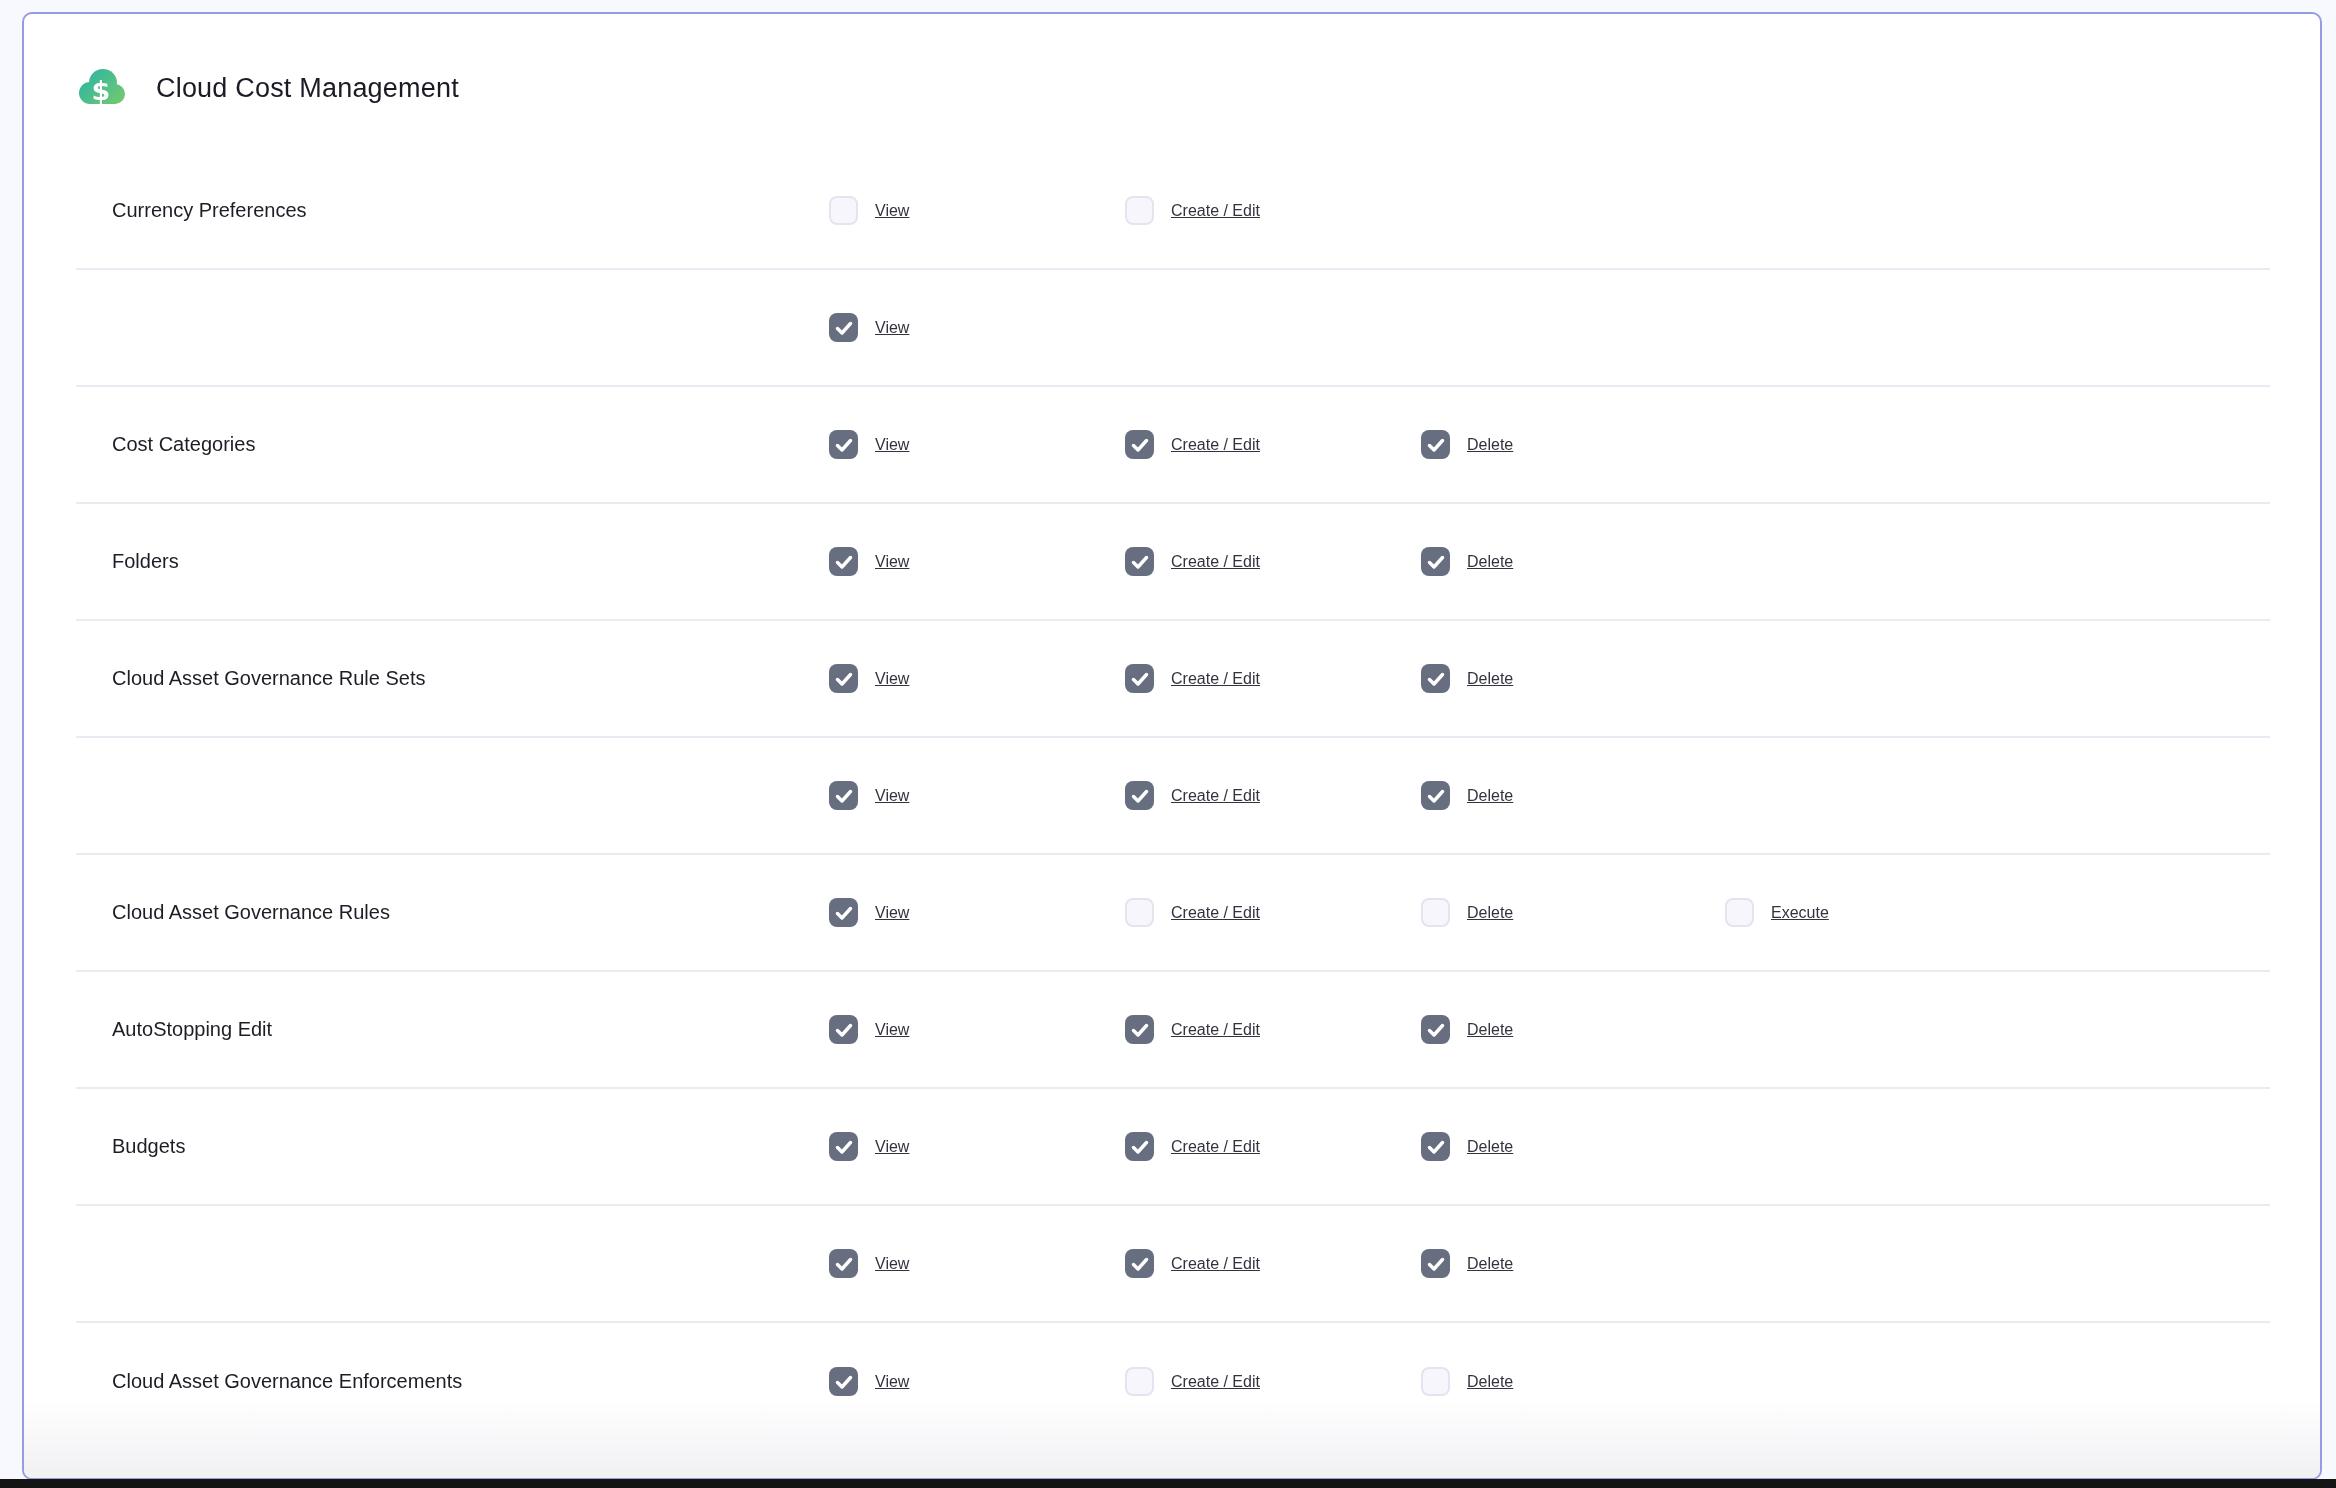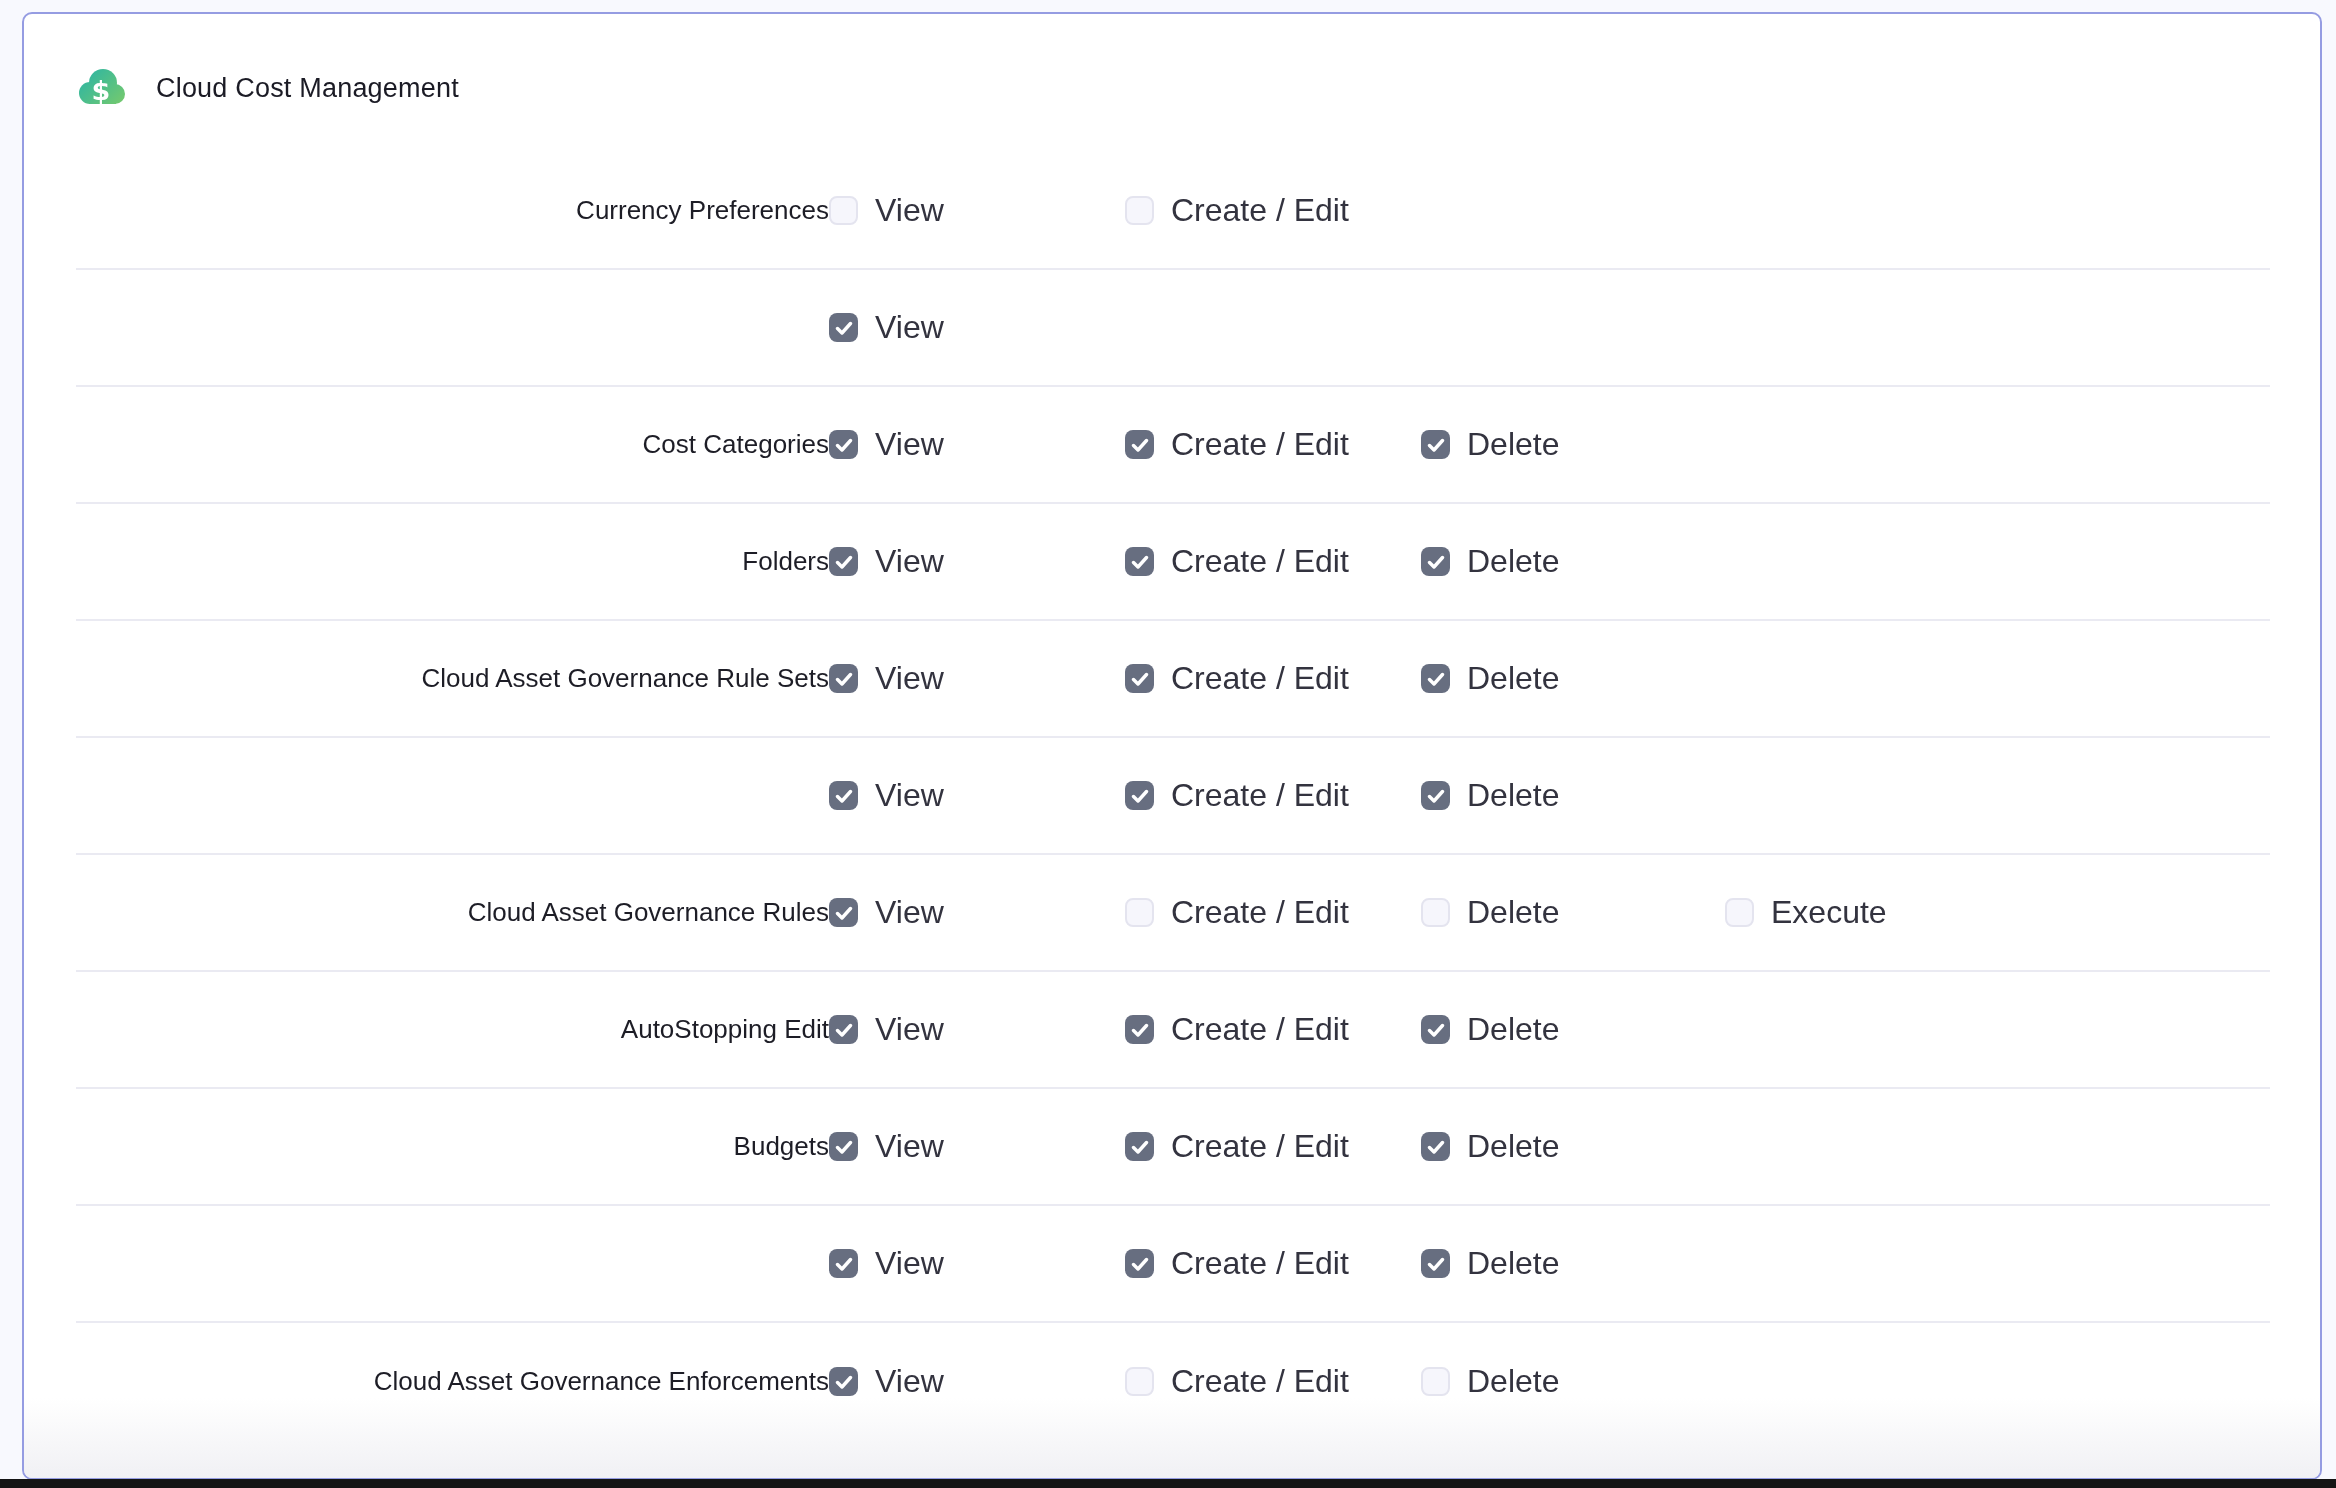--- a/index.html
+++ b/index.html
@@ -63,23 +63,22 @@
   .row {
     display: grid;
     grid-template-columns: 753px 296px 296px 296px 1fr;
     align-items: center;
     height: 117px;
     border-bottom: 2px solid var(--divider);
   }
   .row:last-child { border-bottom: none; }
   .row-label {
     padding-left: 36px;
-    font-size: 26px;
+    font-size: 20px;
     color: var(--row_label);
-    text-align: right;
   }
   .perm {
     display: flex;
     align-items: center;
     gap: 17px;
   }
   .checkbox {
     width: 29px;
     height: 29px;
     border-radius: 8px;
@@ -88,22 +87,23 @@
     align-items: center;
     justify-content: center;
     cursor: pointer;
   }
   .checkbox.checked { background: var(--checked_bg); }
   .checkbox.unchecked {
     background: var(--unchecked_bg);
     border: 2px solid var(--unchecked_border);
   }
   .perm-label {
-    font-size: 32px;
+    font-size: 16px;
     color: var(--perm_label);
+    text-decoration: underline;
   }
   .bottom-bar {
     position: absolute;
     left: 0;
     bottom: 0;
     width: 100%;
     height: 9px;
     background: var(--bottom_bar);
   }
 </style>

